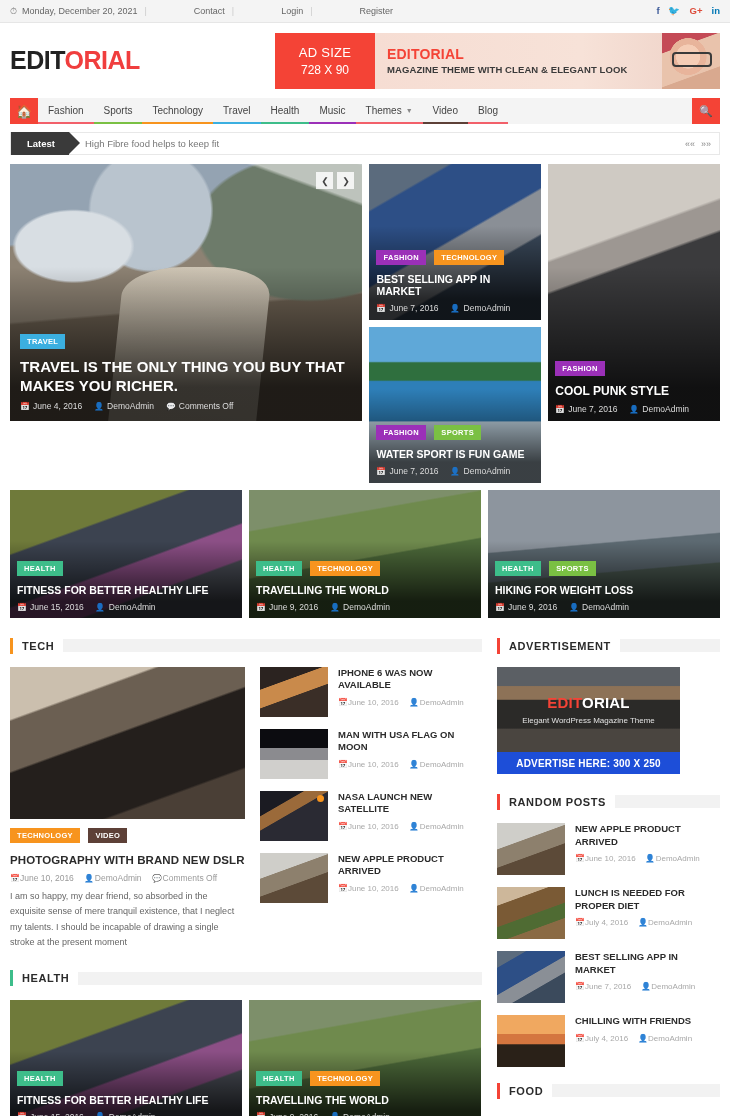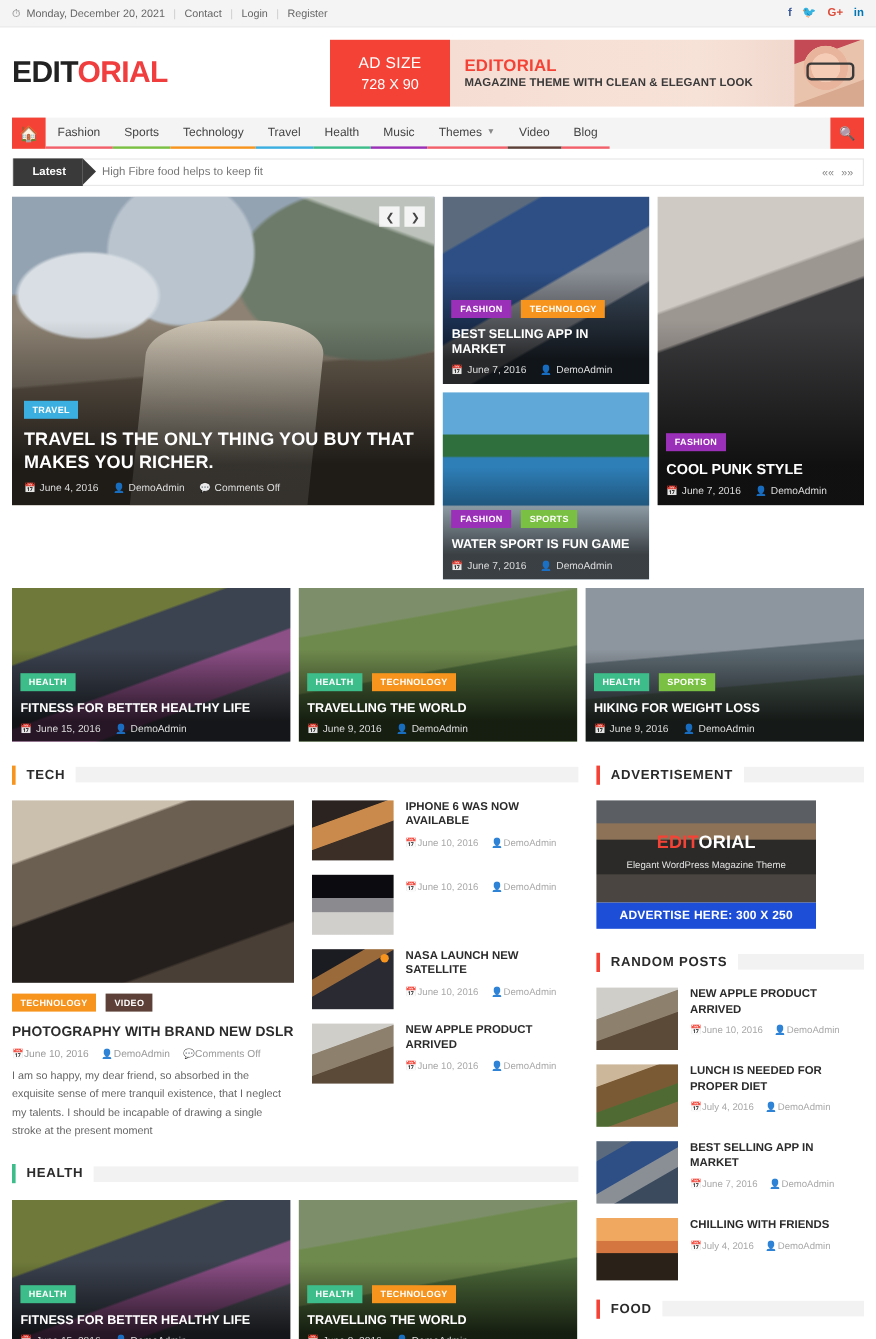--- a/index.html
+++ b/index.html
@@ -13,21 +13,21 @@
   .page { width: 730px; background: #fff; }
 
   
   .topbar {
     height: 23px; background: #f4f4f4; border-bottom: 1px solid #e6e6e6;
     display: flex; align-items: center; padding: 0 10px; font-size: 9px; color: #666;
   }
   .topbar .clock { font-size: 9px; margin-right: 5px; color: #777; }
   .topbar .date { color: #666; }
   .tb-sep { color: #ccc; margin: 0 7px; }
-  .tb-link { color: #666; text-decoration: none; cursor: pointer; }
+  .tb-link { color: #666; text-decoration: none; cursor: pointer; margin-left: 40px; }
   .topbar-right { margin-left: auto; display: flex; gap: 9px; align-items: center; }
   .soc { font-size: 9.5px; font-weight: bold; cursor: pointer; line-height: 1; }
   .soc.fb { color: #3b5998; }
   .soc.tw { color: #3ab3e8; }
   .soc.gp { color: #dd4b39; }
   .soc.li { color: #0077b5; }
 
   
   .header { height: 75px; display: flex; align-items: center; padding: 0 10px; background:#fff; }
   .logo { font-size: 25px; font-weight: bold; letter-spacing: -0.5px; cursor:pointer; }
@@ -486,20 +486,21 @@
                 <div class="sm-title">IPHONE 6 WAS NOW AVAILABLE</div>
                 <div class="sm-meta">
                   <span class="mi"><span class="mini-ico">📅</span><span>June 10, 2016</span></span>
                   <span class="mi"><span class="mini-ico">👤</span><span>DemoAdmin</span></span>
                 </div>
               </div>
             </div>
             <div class="sm-post">
               <div class="sm-thumb img-moon"></div>
               <div>
+                <div class="sm-title">MAN WITH USA FLAG ON MOON</div>
                 <div class="sm-meta">
                   <span class="mi"><span class="mini-ico">📅</span><span>June 10, 2016</span></span>
                   <span class="mi"><span class="mini-ico">👤</span><span>DemoAdmin</span></span>
                 </div>
               </div>
             </div>
             <div class="sm-post">
               <div class="sm-thumb img-sat">
                 <div class="vdot"></div>
               </div>

